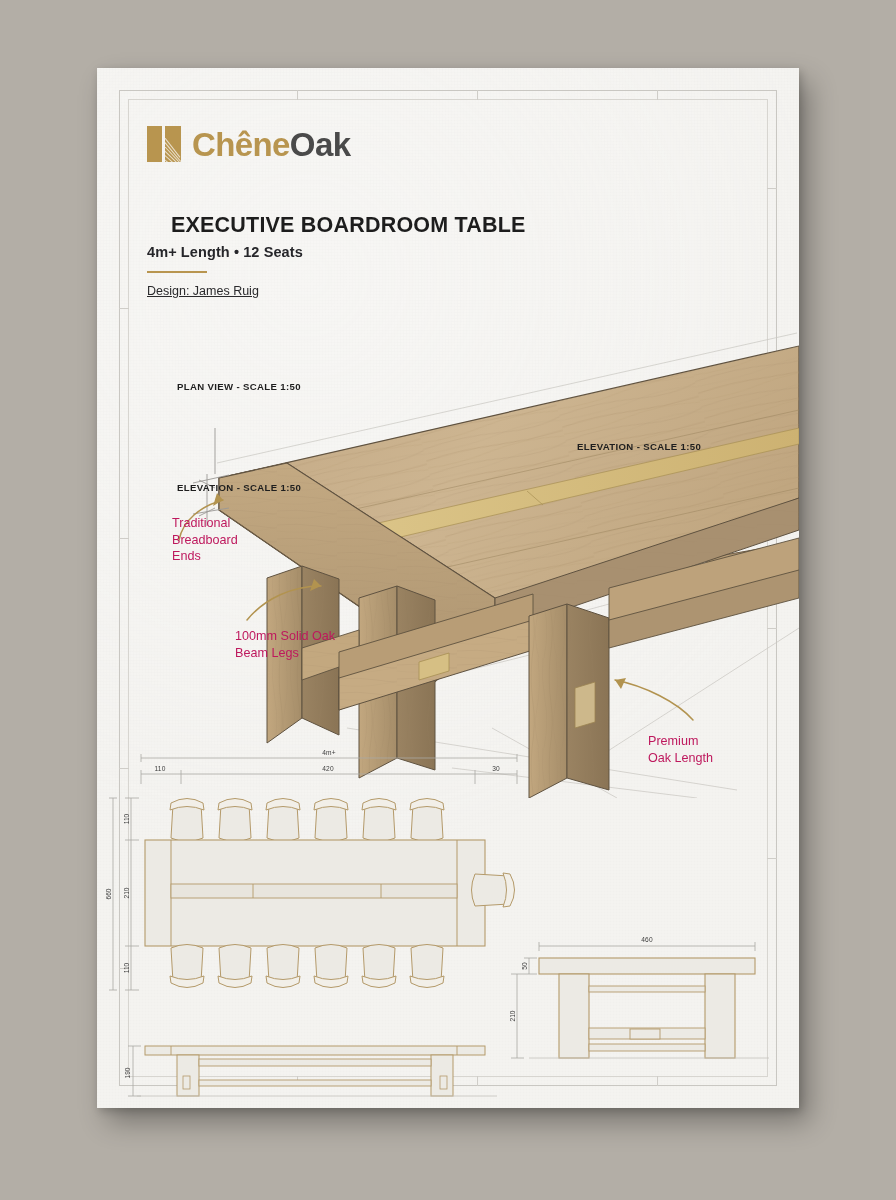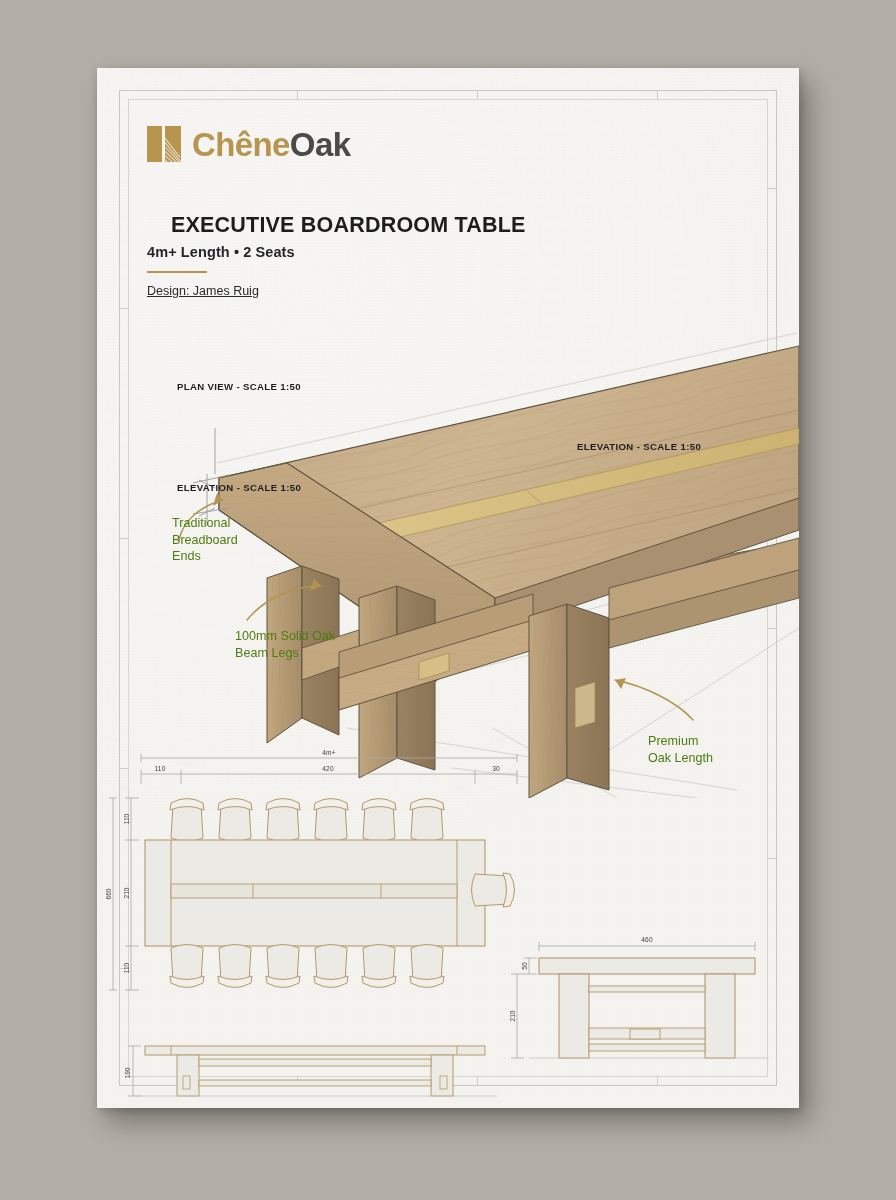--- a/index.html
+++ b/index.html
@@ -40,21 +40,21 @@
 
   .title{position:absolute;left:50px;top:145px;font-size:21.5px;font-weight:700;letter-spacing:.2px;color:#1d1d1d;margin-left:24px;}
   .subtitle{position:absolute;left:50px;top:176px;font-size:14.5px;font-weight:600;color:#26262a;letter-spacing:.1px;}
   .rule{position:absolute;left:50px;top:203px;width:60px;height:1.6px;background:#b8954f;}
   .designer{position:absolute;left:50px;top:216px;font-size:12.5px;color:#2a2a2c;text-decoration:underline;}
 
   
   .persp{position:absolute;left:0;top:230px;width:702px;height:500px;}
 
   
-  .callout{position:absolute;font-size:12.6px;line-height:1.33;color:#4d7c0f;font-weight:500;white-space:pre-line;}
+  .callout{position:absolute;font-size:12.6px;line-height:1.33;color:#be185d;font-weight:500;white-space:pre-line;}
   .co1{left:75px;top:447px;}
   .co2{left:138px;top:560px;}
   .co3{left:551px;top:665px;}
 
   
   .views{position:absolute;left:0;top:660px;width:702px;height:380px;}
   .viewlabel{position:absolute;font-size:9.6px;font-weight:700;letter-spacing:.35px;color:#1e1e1e;margin-top:32px;}
   .vl-plan{left:80px;top:281px;}
   .vl-front{left:80px;top:382px;}
   .vl-side{left:480px;top:341px;}
@@ -95,21 +95,21 @@
           <i style="left:-6px;top:14px;transform:rotate(47deg);"></i>
           <i style="left:-6px;top:19px;transform:rotate(44deg);"></i>
           <i style="left:-6px;top:24px;transform:rotate(41deg);"></i>
           <i style="left:-6px;top:29px;transform:rotate(38deg);"></i>
         </div>
       </div>
       <div class="logo-type"><span class="lt-a">Chêne</span><span class="lt-b">Oak</span></div>
     </div>
 
     <div class="title">EXECUTIVE BOARDROOM TABLE</div>
-    <div class="subtitle">4m+ Length • 2 Seats</div>
+    <div class="subtitle">4m+ Length • 12 Seats</div>
     <div class="rule"></div>
     <div class="designer">Design: James Ruig</div>
 
     <svg class="persp" viewBox="0 0 702 500">
       <defs>
         <linearGradient id="gTopA" x1="0" y1="0" x2="1" y2="0.4">
           <stop offset="0" stop-color="#c2a884"></stop>
             <stop offset=".5" stop-color="#cdb591"></stop>
             <stop offset="1" stop-color="#c0a680"></stop>
         </linearGradient>

